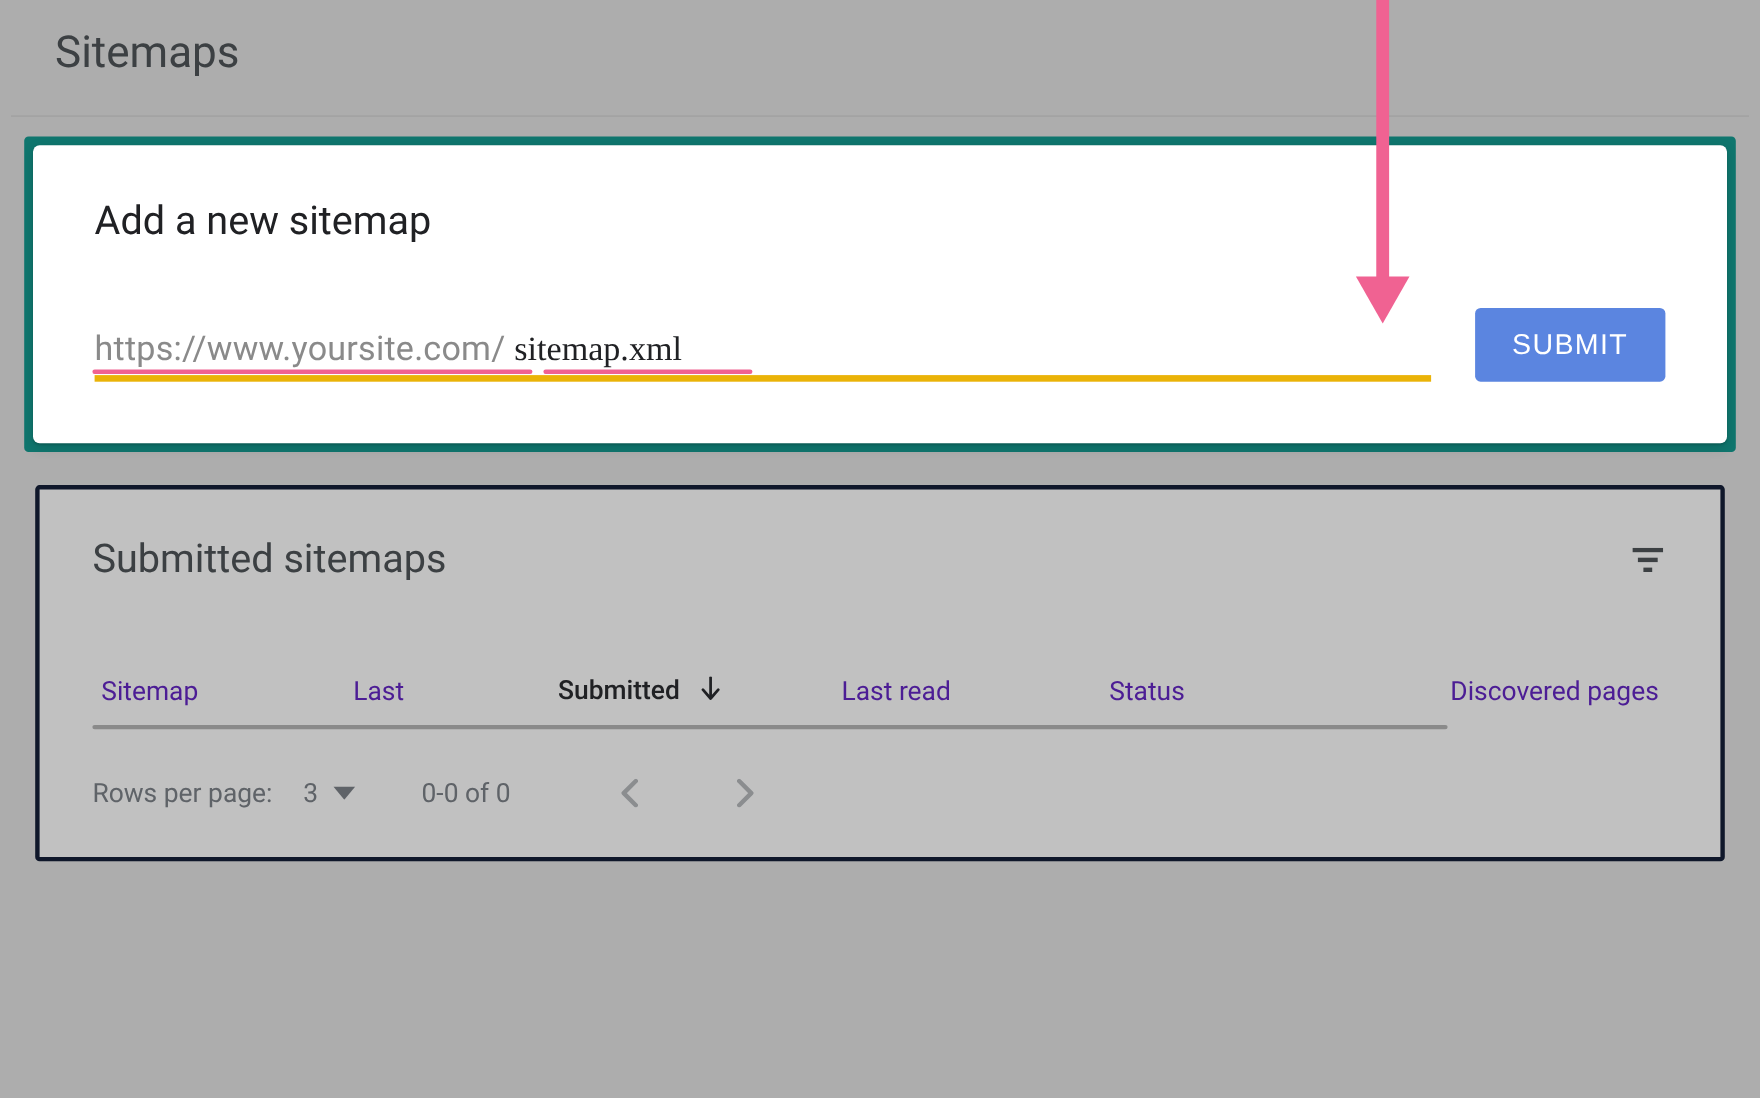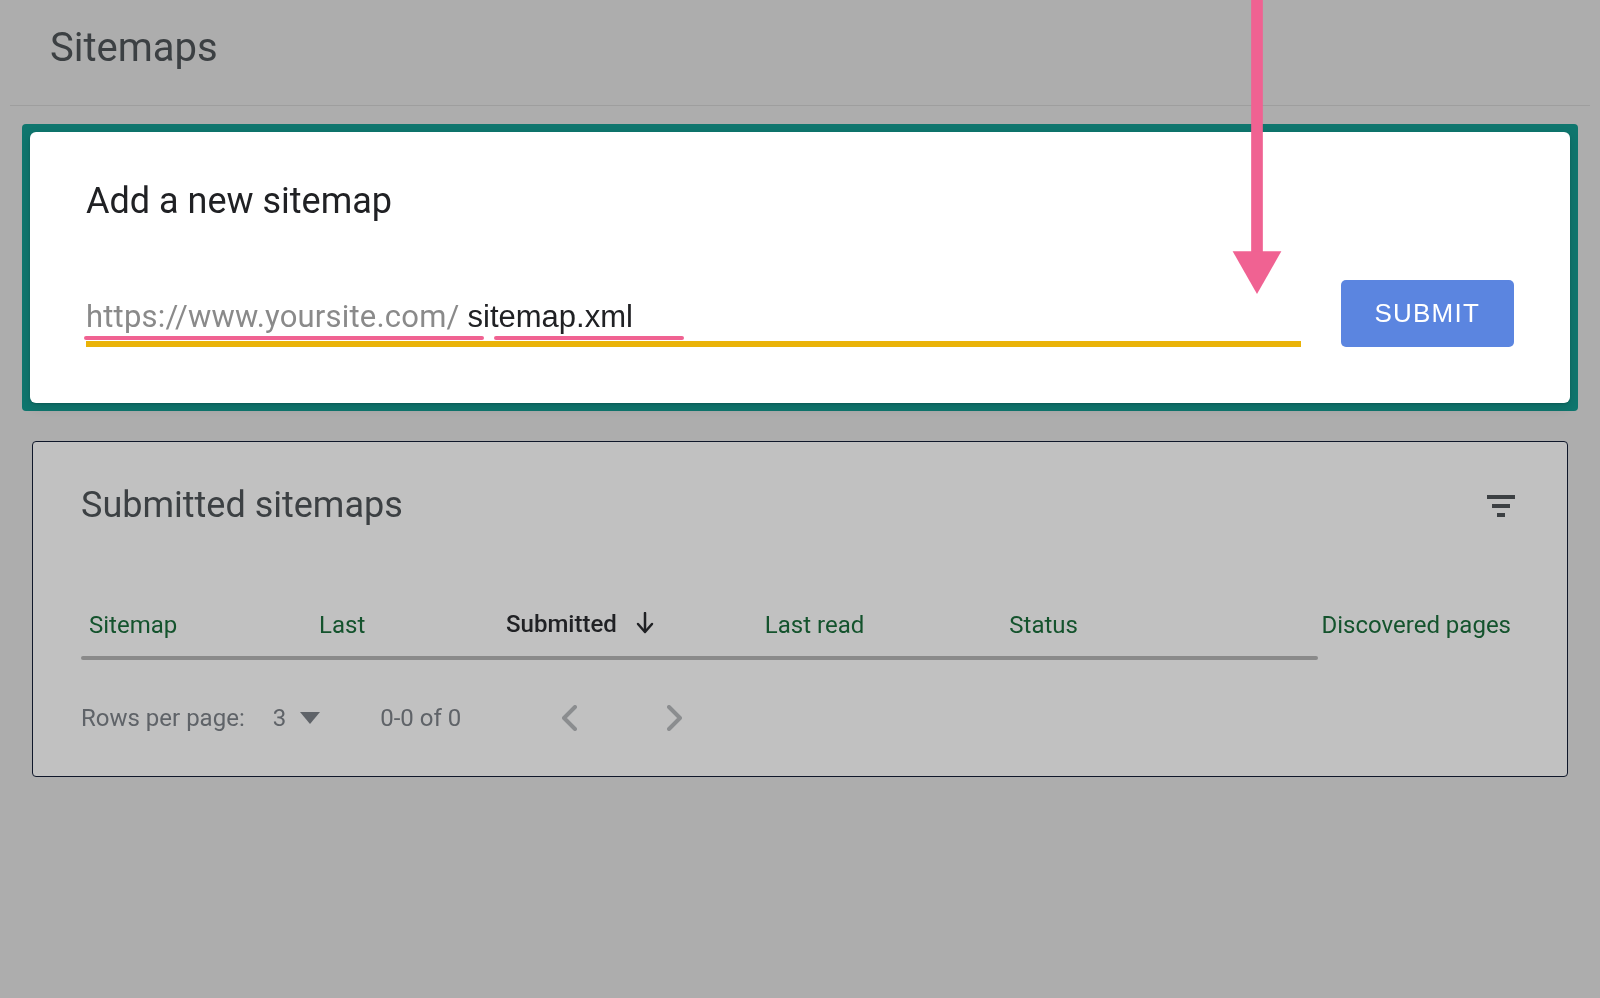--- a/index.html
+++ b/index.html
@@ -66,21 +66,21 @@
     white-space: nowrap;
   }
   .url-input {
     flex: 1;
     border: none;
     outline: none;
     font-size: 31px;
     color: #202124;
     background: transparent;
     padding: 0;
-    font-family: Liberation Sans, sans-serif;
+    font-family: Liberation Serif, serif;
   }
   .submit-btn {
     background: #5b85e0;
     color: #ffffff;
     border: none;
     border-radius: 5px;
     padding: 18px 34px;
     font-size: 26px;
     font-weight: 500;
     letter-spacing: 1.2px;
@@ -93,21 +93,21 @@
     height: 4px;
     background: #f06292;
     border-radius: 2px;
   }
   .u1 { left: 54px;  top: 204px; width: 400px; }
   .u2 { left: 464px; top: 204px; width: 190px; }
 
   
   .card-dim {
     background: #c1c1c1;
-    border: 1px solid #0f172a;
+    border: 4px solid #0f172a;
     border-radius: 4px;
     margin: 0 32px;
     padding: 42px 48px 40px 48px;
     position: relative;
   }
   .card-dim .card-title {
     font-size: 36px;
     color: #3c4043;
     margin-bottom: 70px;
   }
@@ -128,21 +128,21 @@
   table.sitemaps col.c-sitemap    { width: 16%; }
   table.sitemaps col.c-type       { width: 13%; }
   table.sitemaps col.c-submitted  { width: 18%; }
   table.sitemaps col.c-lastread   { width: 17%; }
   table.sitemaps col.c-status     { width: 15%; }
   table.sitemaps col.c-discovered { width: 21%; }
   table.sitemaps th {
     text-align: left;
     font-size: 24px;
     font-weight: 400;
-    color: #14532d;
+    color: #4c1d95;
     padding: 14px 8px;
   }
   table.sitemaps th.sorted {
     color: #202124;
     font-weight: 500;
   }
   table.sitemaps th.right { text-align: right; }
   .sort-arrow { display: inline-block; margin-left: 12px; vertical-align: middle; }
   .thead-underline {
     height: 4px;

